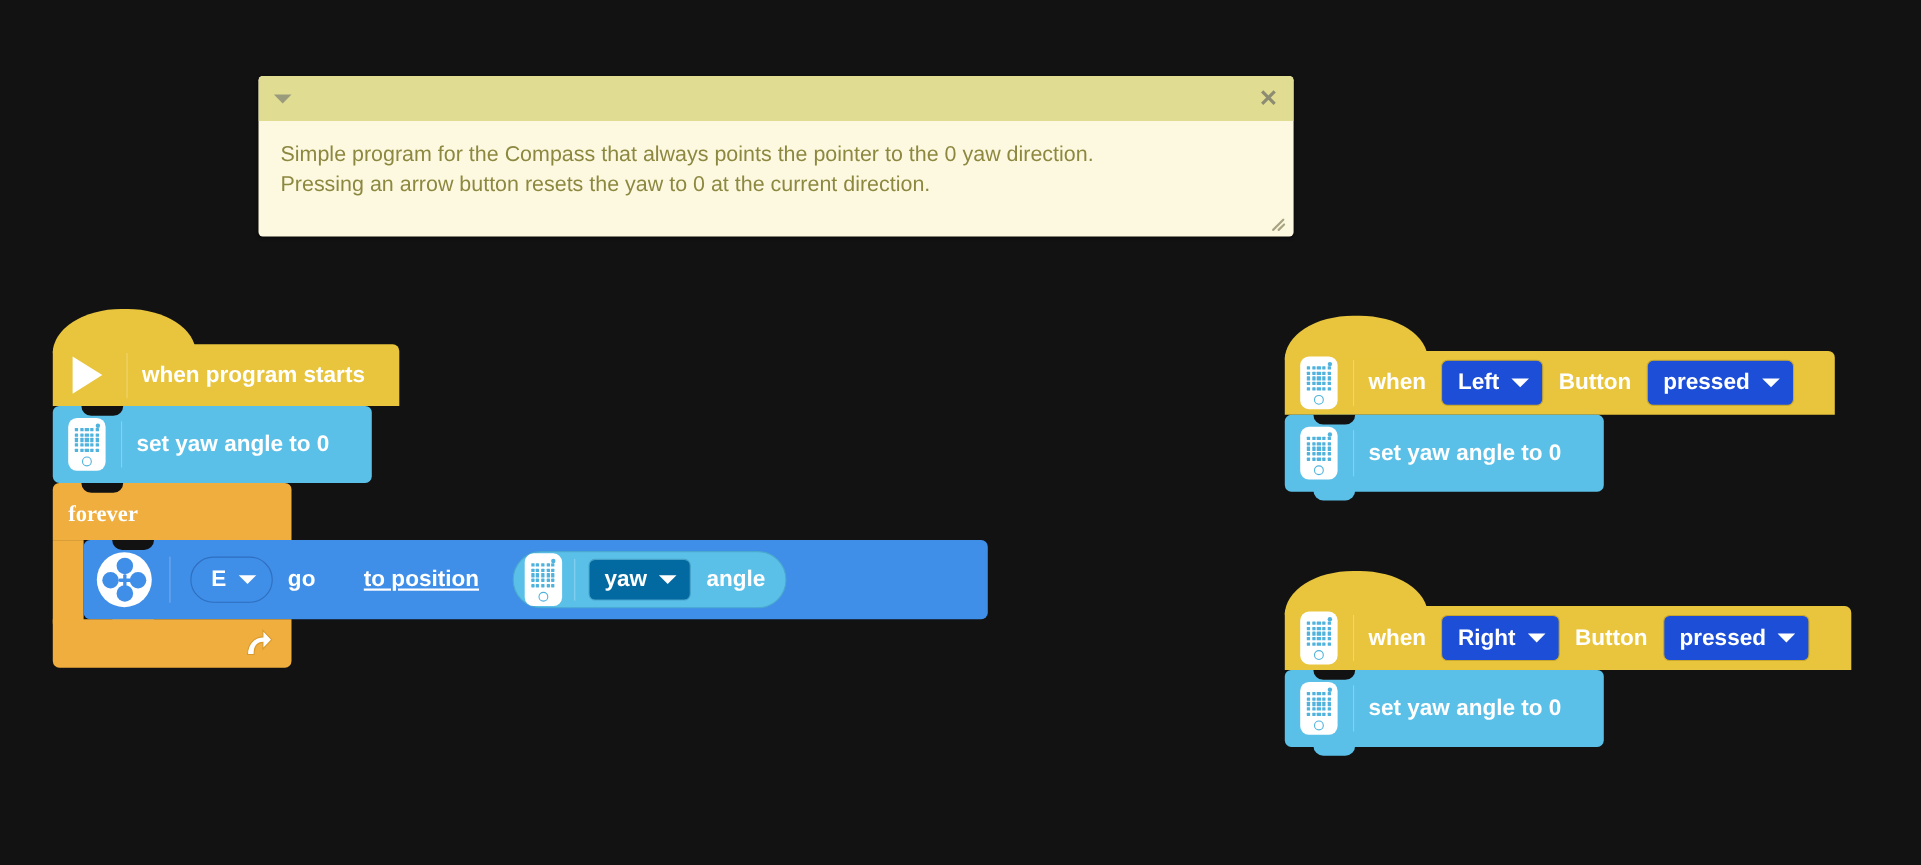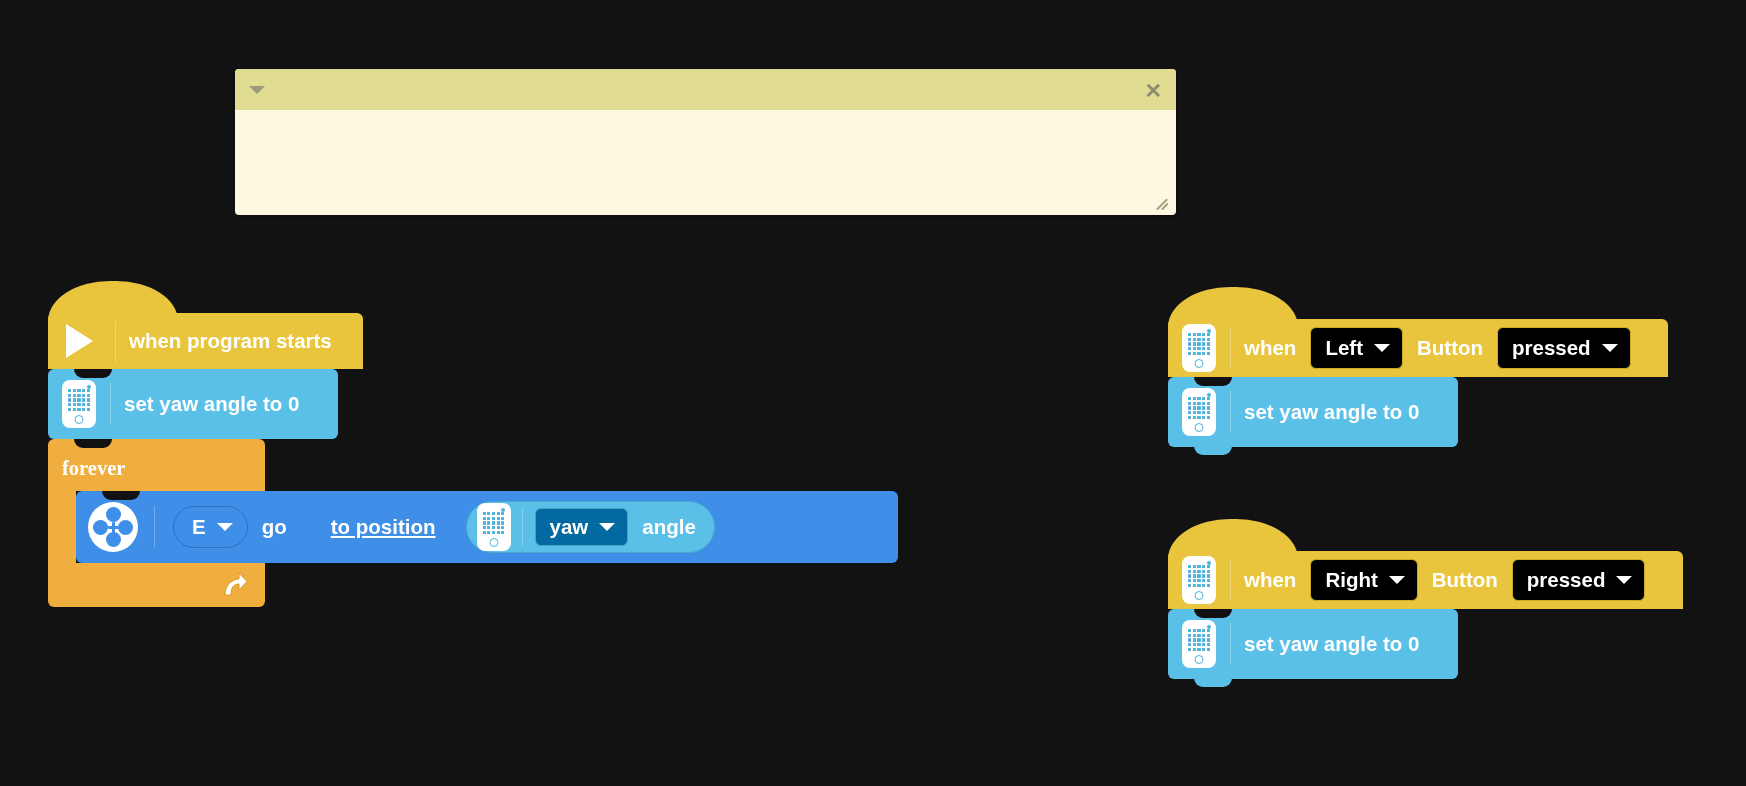--- a/index.html
+++ b/index.html
@@ -183,21 +183,21 @@
     font-weight: bold;
     color: #fff;
     gap: 11px;
   }
   .dd .caret {
     width: 0; height: 0;
     border-left: 8px solid transparent;
     border-right: 8px solid transparent;
     border-top: 8px solid #fff;
   }
-  .dd.on-yellow { background: #000000; border: 1.5px solid #c9a82c; }
+  .dd.on-yellow { background: #1d4ed8; border: 1.5px solid #c9a82c; }
   .dd.on-blue   { background: #3f8ee8; border: 1.5px solid #2f6fbf; }
   .dd.on-cyan   { background: #0369a1; border: 1.5px solid #46a2c9; }
   .dd.oval      { border-radius: 22px; padding: 0 14px 0 18px; }
 
   
   .reporter {
     display: inline-flex; align-items: center;
     background: #5bc0e8;
     border: 1.5px solid #4aa9cf;
     border-radius: 26px;
@@ -238,20 +238,22 @@
 </head>
 <body>
 
 <div id="stage">
 
   <div class="comment">
     <div class="comment-bar">
       <div class="comment-collapse"></div>
       <div class="comment-close">✕</div>
     </div>
+    <div class="comment-body">Simple program for the Compass that always points the pointer to the 0 yaw direction.
+Pressing an arrow button resets the yaw to 0 at the current direction.</div>
     <div class="comment-resize">
       <span class="r1"></span>
         <span class="r2"></span>
     </div>
   </div>
 
   <div class="stack" style="left:48px; top:313px;">
 
     <div class="blk hat c-yellow" style="width:315px; height:56px; padding-left:14px;">
       <div class="hat-dome c-yellow"></div>

